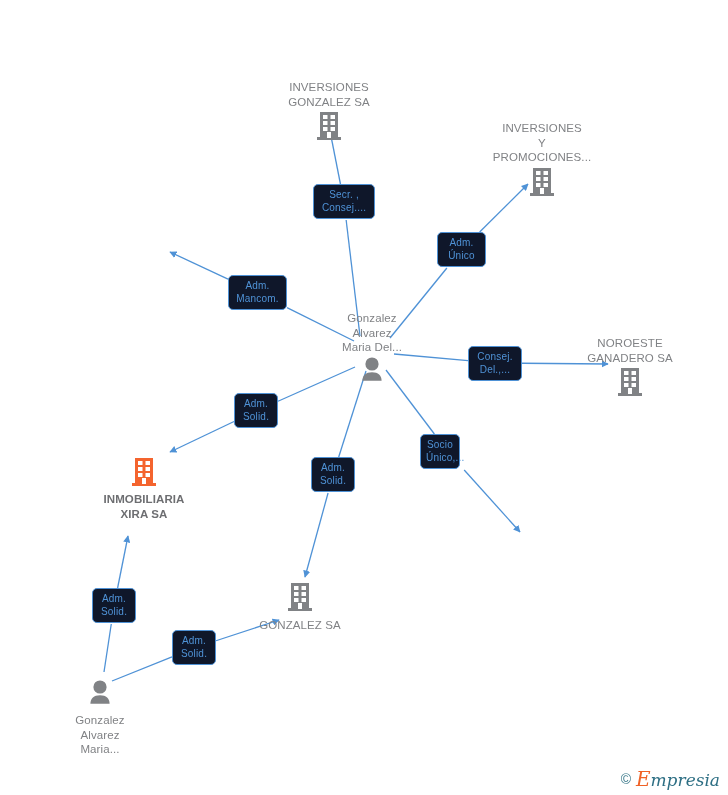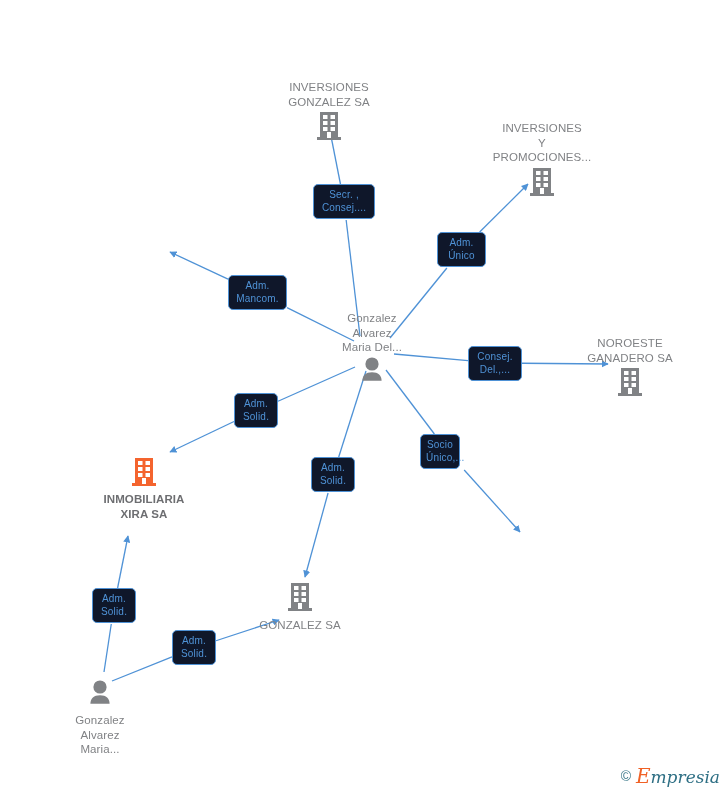--- a/index.html
+++ b/index.html
@@ -63,21 +63,21 @@
     white-space: pre-line;
     letter-spacing: 0.2px;
   }
 
   #watermark {
     position: absolute;
     right: 8px;
     bottom: 4px;
     font-size: 17px;
     white-space: nowrap;
-    line-height: 27px;
+    line-height: 20px;
   }
   #watermark .copy {
     color: #3d7b8c;
     font-size: 14px;
     vertical-align: 2px;
   }
   #watermark .wm-e {
     color: #f06125;
     font-family: "DejaVu Serif", serif;
     font-style: italic;

